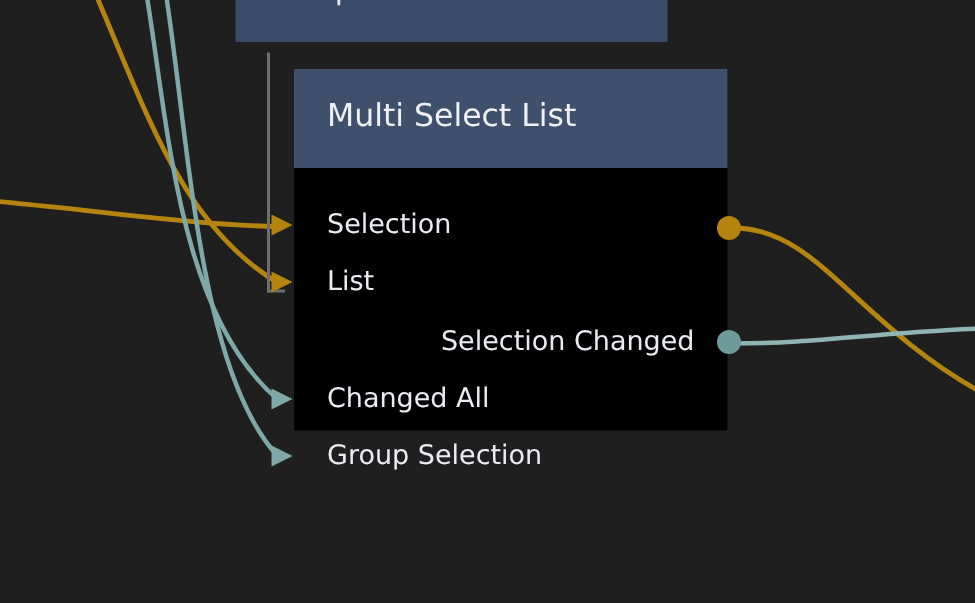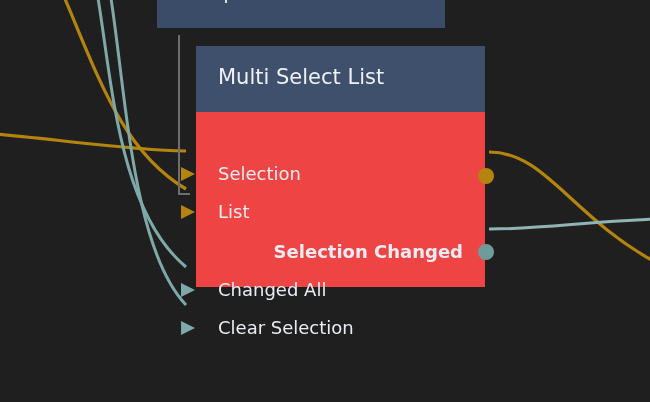--- a/index.html
+++ b/index.html
@@ -61,21 +61,21 @@
     background: #6e6e6e;
   }
 
   
   .node {
     position: absolute;
     left: 196px;
     top: 46px;
     width: 289px;
     height: 241px;
-    background: #ef4444;
+    background: #000000;
     box-sizing: border-box;
   }
   .node-header {
     position: absolute;
     left: 0;
     top: 0;
     width: 100%;
     height: 66px;
     background: #3f506d;
   }
@@ -87,36 +87,34 @@
     color: #eef1f6;
     white-space: nowrap;
   }
 
   
   .port-row {
     position: absolute;
     left: 0;
     width: 100%;
     height: 26px;
-    margin-top: 24px;
   }
   .port-label {
     position: absolute;
     font-size: 18px;
     color: #e9edf3;
     white-space: nowrap;
     line-height: 26px;
     top: 0;
   }
   .port-label.in {
     left: 22px;
   }
   .port-label.out {
     right: 22px;
-    font-weight: bold;
   }
 
   
   .arrow {
     position: absolute;
     left: -15px;
     top: 6px;
     width: 0;
     height: 0;
     border-top: 7px solid transparent;
@@ -191,17 +189,17 @@
       <span class="dot exec"></span>
     </div>
 
     <div class="port-row" style="top:207px">
       <span class="arrow exec"></span>
       <span class="port-label in">Changed All</span>
     </div>
 
     <div class="port-row" style="top:245px">
       <span class="arrow exec"></span>
-      <span class="port-label in">Clear Selection</span>
+      <span class="port-label in">Group Selection</span>
     </div>
 
   </div>
 </div>
 
 </body></html>

